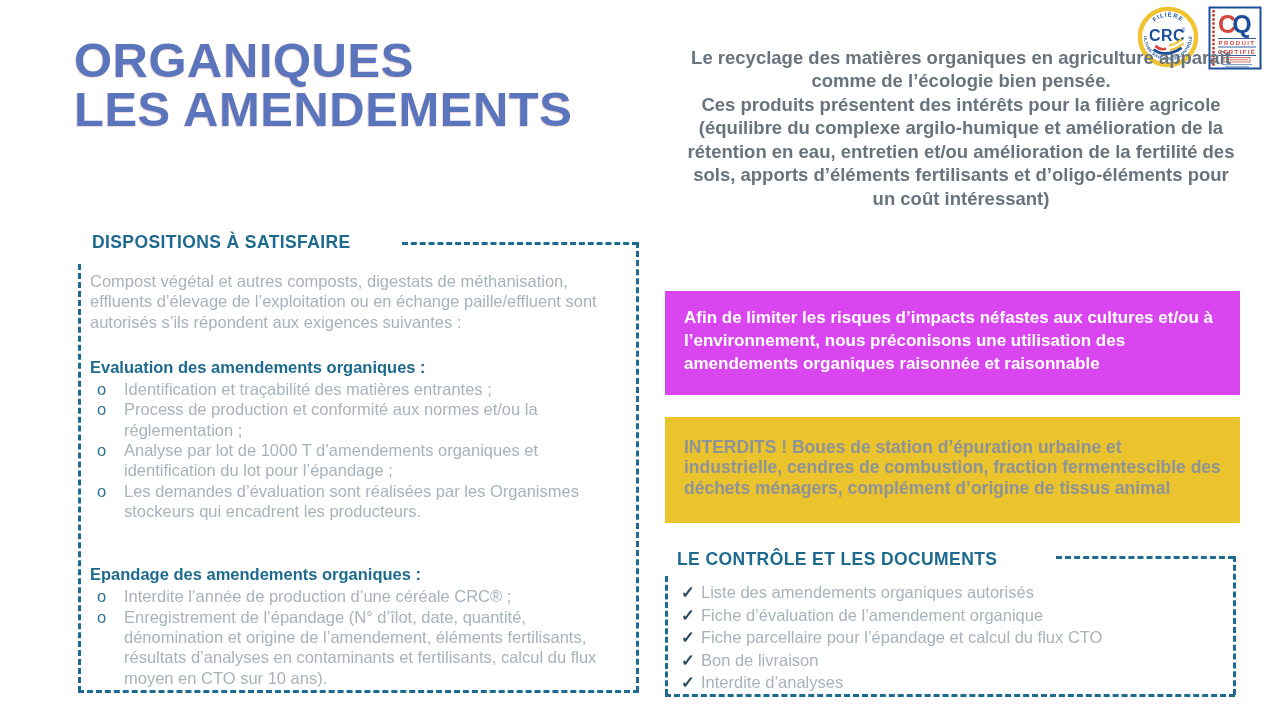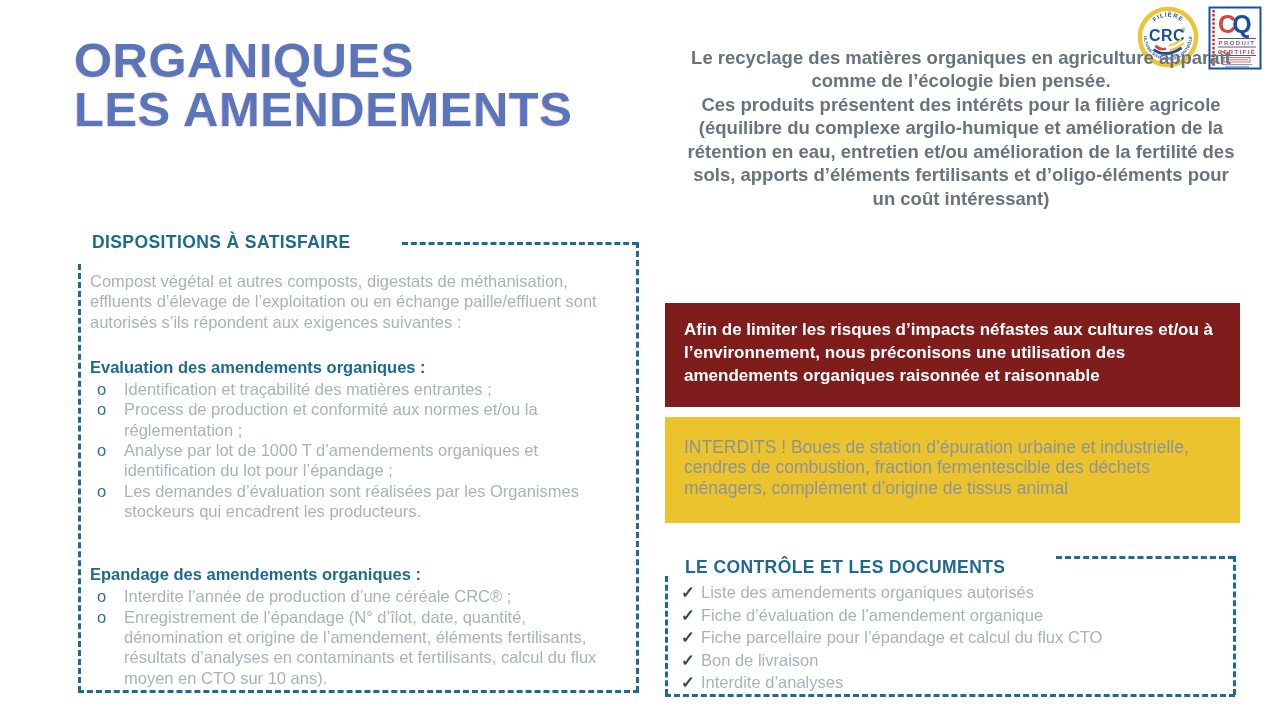--- a/index.html
+++ b/index.html
@@ -41,26 +41,25 @@
   .o-list { list-style:none; margin:2px 0 0 0; padding:0; }
   .o-list li { display:flex; padding-left:7px; }
   .o-list .marker { width:27px; flex:none; color:#2e6f8e; }
   .o-list .txt { flex:1; }
   
   #right-intro {
     position:absolute; left:681px; top:46px; width:560px;
     font-size:18.5px; font-weight:bold; color:#68737e; line-height:1.27;text-align:center;
   }
   #right-intro p { margin:0; }
-  .callout { position:absolute; left:665px; width:575px; box-sizing:border-box; }
+  .callout { position:absolute; left:665px; width:575px; box-sizing:border-box;font-weight:bold; }
   #callout-teal {
-    top:291px; height:104px; background:#7f1d1d;
+    top:291px; height:104px; background:#d946ef;
     color:#ffffff; font-weight:bold; font-size:17px; line-height:1.34;
     padding:16px 19px;
-    margin-top:12px;
   }
   #callout-yellow {
     top:417px; height:106px; background:#eac32d;
     color:#8e9397; font-size:17.5px; line-height:1.17;
     padding:20px 19px;
   }
   
   #docs-list {
     position:absolute; left:681px; top:581px; width:540px;
     list-style:none; margin:0; padding:0;
@@ -160,21 +159,21 @@
 
 <div id="right-intro">
   <p>Le recyclage des matières organiques en agriculture apparaît comme de l’écologie bien pensée.</p>
   <p>Ces produits présentent des intérêts pour la filière agricole (équilibre du complexe argilo-humique et amélioration de la rétention en eau, entretien et/ou amélioration de la fertilité des sols, apports d’éléments fertilisants et d’oligo-éléments pour un coût intéressant)</p>
 </div>
 
 <div class="callout" id="callout-teal">Afin de limiter les risques d’impacts néfastes aux cultures et/ou à l’environnement, nous préconisons une utilisation des amendements organiques raisonnée et raisonnable</div>
 
 <div class="callout" id="callout-yellow">INTERDITS ! Boues de station d’épuration urbaine et industrielle, cendres de combustion, fraction fermentescible des déchets ménagers, complément d’origine de tissus animal</div>
 
-<h2 class="sec-heading" id="docs-heading" style="margin:12px;">LE CONTRÔLE ET LES DOCUMENTS</h2>
+<h2 class="sec-heading" id="docs-heading" style="margin:4px;">LE CONTRÔLE ET LES DOCUMENTS</h2>
 
 <div class="dash-h" style="left:1056px; top:556px; width:178px;"></div>
 <div class="dash-v" style="left:1233px; top:556px; height:139px;"></div>
 <div class="dash-v" style="left:665px; top:576px; height:119px;"></div>
 <div class="dash-h" style="left:665px; top:694px; width:570px;"></div>
 
 <ul id="docs-list">
   <li>
     <span class="check">✓</span>
     <span>Liste des amendements organiques autorisés</span>

